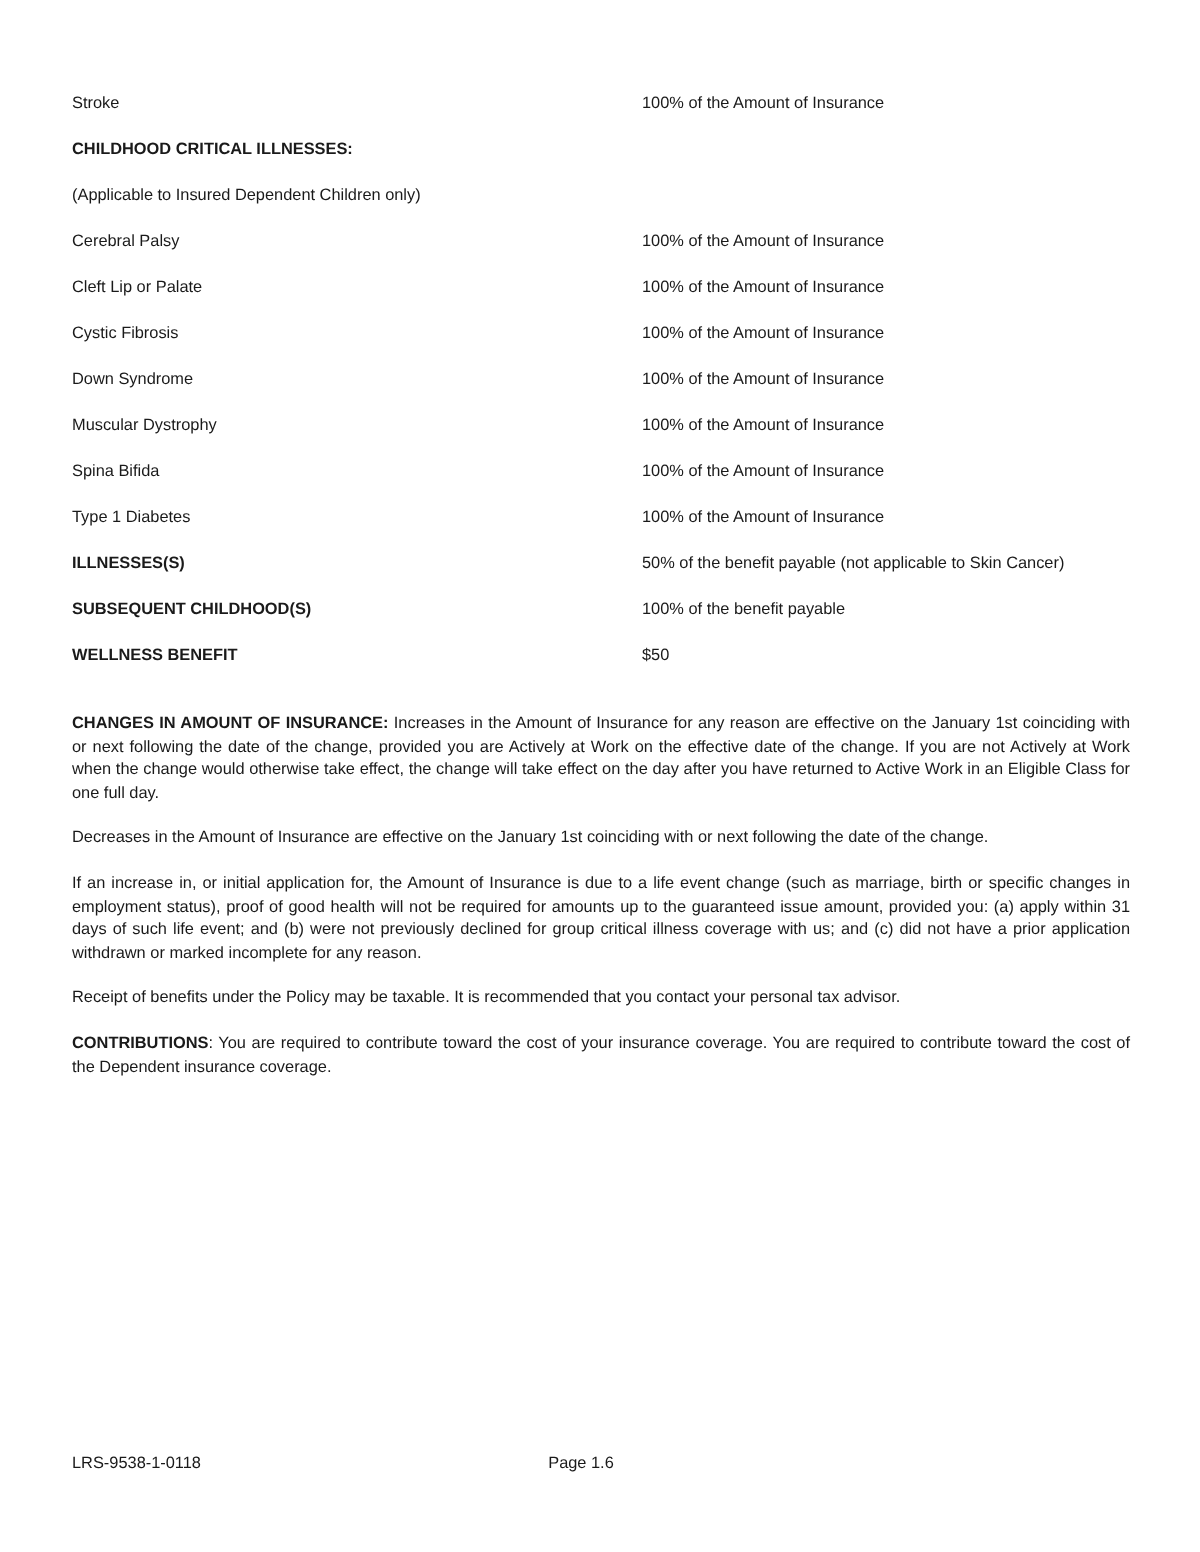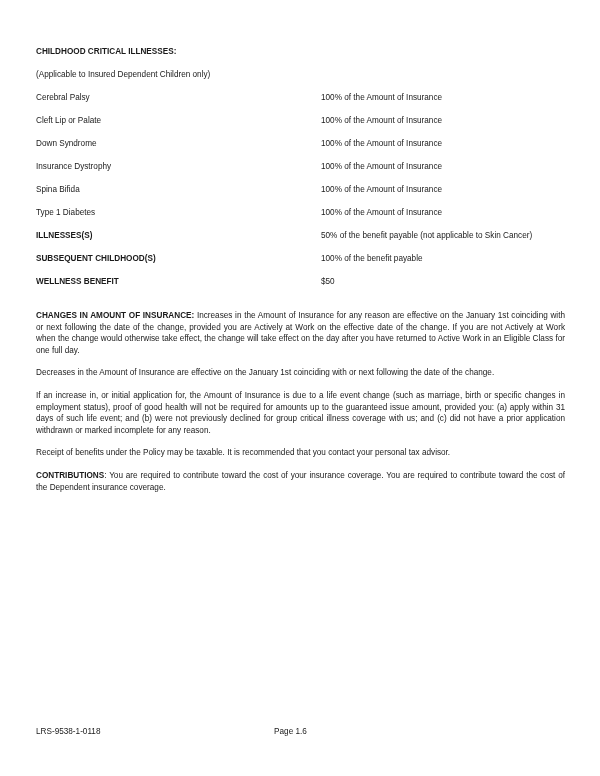--- a/index.html
+++ b/index.html
@@ -100,42 +100,50 @@
 </style>
 </head>
 <body>
 
 <div class="page">
 
   <div class="content">
 
     <table class="schedule">
       <tbody>
+          <tr>
+            <td class="label">Stroke</td>
+            <td class="value">100% of the Amount of Insurance</td>
+          </tr>
           <tr class="bold">
             <td class="label">CHILDHOOD CRITICAL ILLNESSES:</td>
             <td class="value"></td>
           </tr>
           <tr>
             <td class="label">(Applicable to Insured Dependent Children only)</td>
             <td class="value"></td>
           </tr>
           <tr>
             <td class="label">Cerebral Palsy</td>
             <td class="value">100% of the Amount of Insurance</td>
           </tr>
           <tr>
             <td class="label">Cleft Lip or Palate</td>
             <td class="value">100% of the Amount of Insurance</td>
           </tr>
           <tr>
+            <td class="label">Cystic Fibrosis</td>
+            <td class="value">100% of the Amount of Insurance</td>
+          </tr>
+          <tr>
             <td class="label">Down Syndrome</td>
             <td class="value">100% of the Amount of Insurance</td>
           </tr>
           <tr>
-            <td class="label">Insurance Dystrophy</td>
+            <td class="label">Muscular Dystrophy</td>
             <td class="value">100% of the Amount of Insurance</td>
           </tr>
           <tr>
             <td class="label">Spina Bifida</td>
             <td class="value">100% of the Amount of Insurance</td>
           </tr>
           <tr>
             <td class="label">Type 1 Diabetes</td>
             <td class="value">100% of the Amount of Insurance</td>
           </tr>

